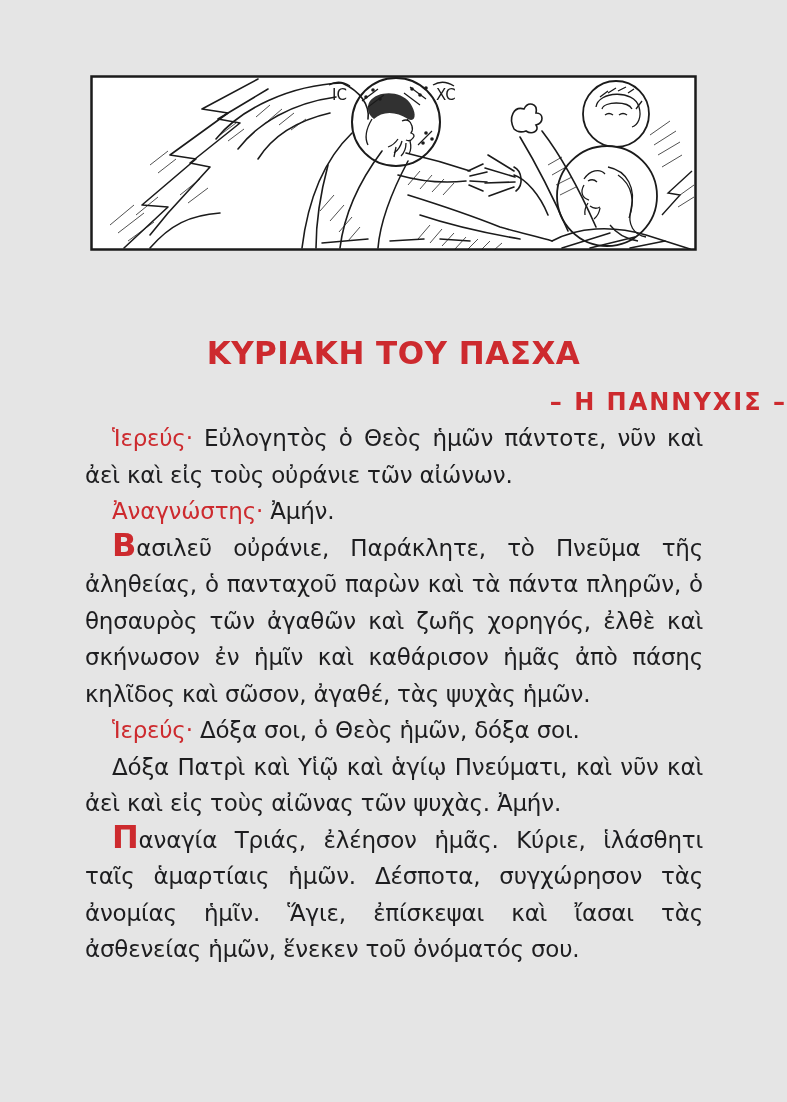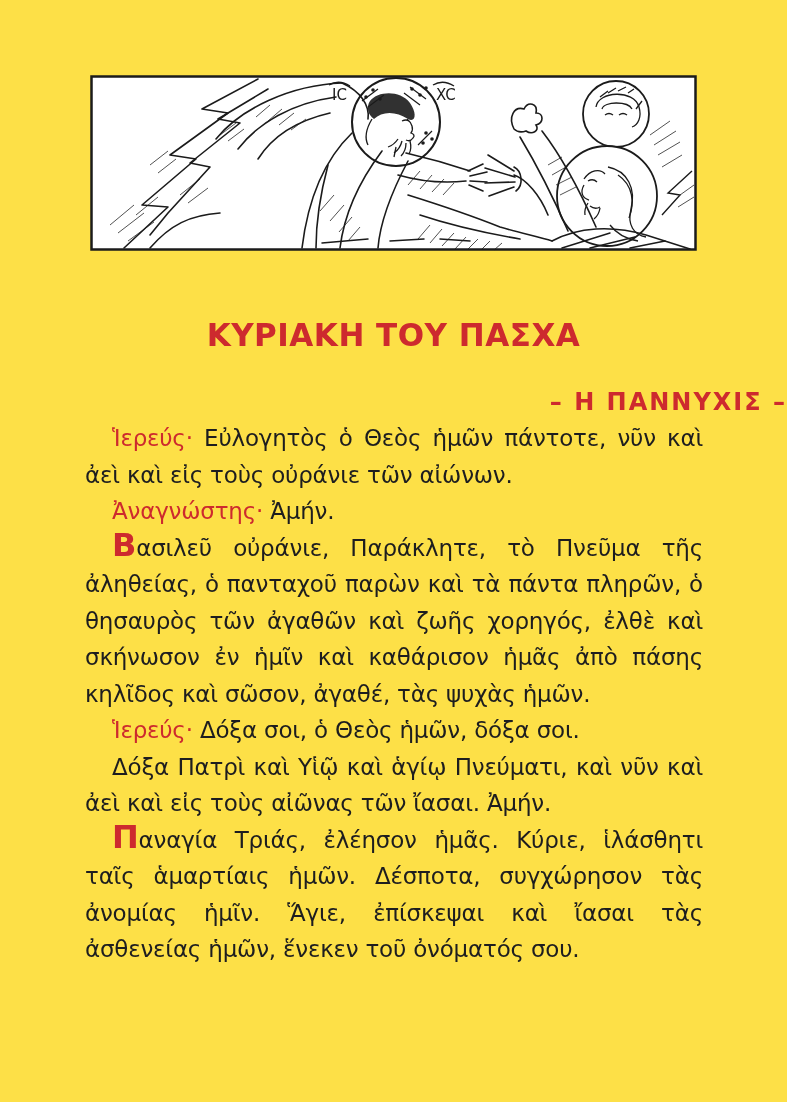--- a/index.html
+++ b/index.html
@@ -1,23 +1,23 @@
 <!DOCTYPE html>
 <html style="--accent: #cd2a2e; --ink: #1d1d1f;"><head>
 <meta charset="utf-8">
 <style>
   html,body{margin:0;padding:0;background:#ffffff;}
   .page{
-    position:relative;width:787px;height:1102px;background:#fde047;
+    position:relative;width:787px;height:1102px;background:#e5e5e5;
     font-family:"DejaVu Sans",sans-serif;color:var(--ink,#1d1d1f);
     overflow:hidden;
   }
   .illustration-wrap{position:absolute;left:90px;top:75px;width:607px;height:176px;}
   .page-title{
-    position:absolute;left:0;right:0;top:318px;text-align:center;
+    position:absolute;left:0;right:0;top:336px;text-align:center;
     font-size:31px;font-weight:bold;color:var(--accent,#cd2a2e);
     letter-spacing:.5px;line-height:1.1;
   }
   .section-heading{
     position:absolute;left:0;right:0;top:389px;text-align:right;
     font-size:24px;font-weight:bold;color:var(--accent,#cd2a2e);
     letter-spacing:2px;line-height:1.1;
   }
   .text-block{
     position:absolute;left:85px;top:420px;width:618px;
@@ -172,19 +172,19 @@
 
     <p><span class="dropcap">Β</span><span>ασιλεῦ οὐράνιε, Παράκλητε, τὸ Πνεῦμα τῆς ἀληθείας, ὁ πανταχοῦ παρὼν καὶ τὰ πάντα πληρῶν, ὁ θησαυρὸς τῶν ἀγαθῶν καὶ ζωῆς χορηγός, ἐλθὲ καὶ σκήνωσον ἐν ἡμῖν καὶ καθάρισον ἡμᾶς ἀπὸ πάσης κηλῖδος καὶ σῶσον, ἀγαθέ, τὰς ψυχὰς ἡμῶν.</span></p>
 
     <p>
       <span class="rubric">Ἱερεύς·</span>
       <span>Δόξα σοι, ὁ Θεὸς ἡμῶν, δόξα σοι.</span>
     </p>
 
 
     <p>
-      <span>Δόξα Πατρὶ καὶ Υἱῷ καὶ ἁγίῳ Πνεύματι, καὶ νῦν καὶ ἀεὶ καὶ εἰς τοὺς αἰῶνας τῶν ἴασαι. Ἀμήν.</span>
+      <span>Δόξα Πατρὶ καὶ Υἱῷ καὶ ἁγίῳ Πνεύματι, καὶ νῦν καὶ ἀεὶ καὶ εἰς τοὺς αἰῶνας τῶν ψυχὰς. Ἀμήν.</span>
     </p>
 
     <p><span class="dropcap">Π</span><span>αναγία Τριάς, ἐλέησον ἡμᾶς. Κύριε, ἱλάσθητι ταῖς ἁμαρτίαις ἡμῶν. Δέσποτα, συγχώρησον τὰς ἀνομίας ἡμῖν. Ἅγιε, ἐπίσκεψαι καὶ ἴασαι τὰς ἀσθενείας ἡμῶν, ἕνεκεν τοῦ ὀνόματός σου.</span></p>
 
   </div>
 </div>
 
 </body></html>

